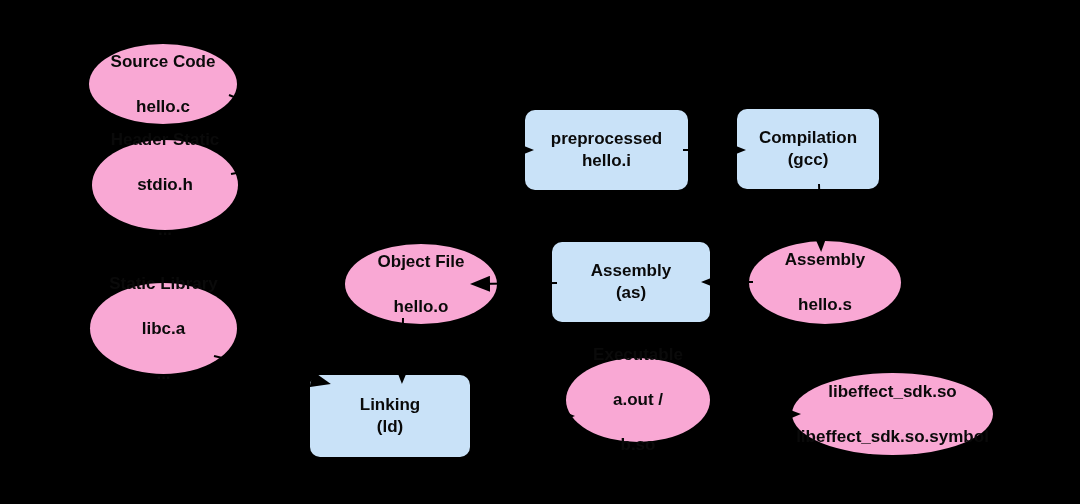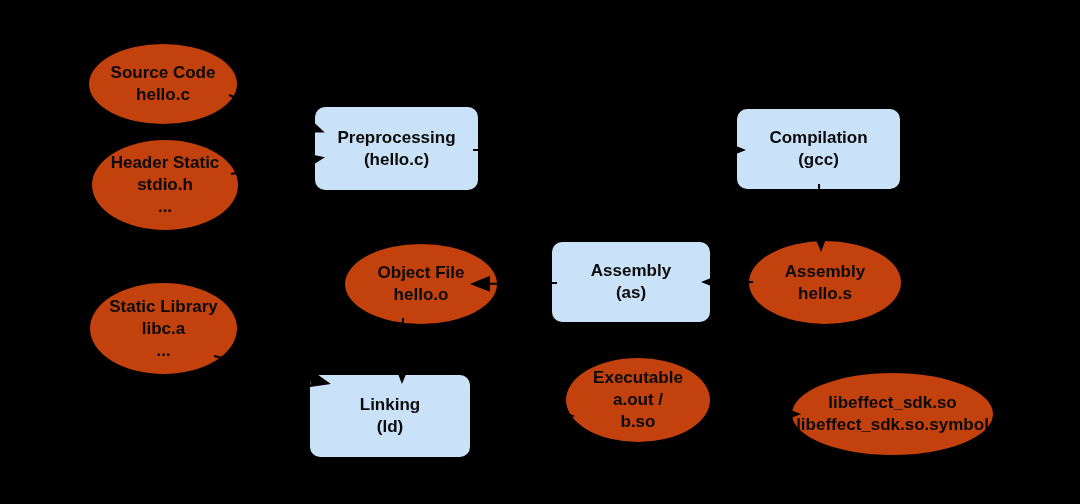--- a/index.html
+++ b/index.html
@@ -27,21 +27,22 @@
     font-size: 17px;
     line-height: 22px;
     z-index: 1;
   }
   .node span {
     white-space: nowrap;
     flex-shrink: 0;
   }
   .shape-ellipse {
     border-radius: 50%;
-    background: #c2410c;
+    background: #f9a8d4;
+    gap: 23px;
   }
   .shape-rect {
     border-radius: 10px;
     background: #C9E2F8;
   }
   .edges {
     position: absolute;
     left: 0;
     top: 0;
     z-index: 2;
@@ -57,27 +58,27 @@
     <span>Source Code</span>
     <span>hello.c</span>
   </div>
 
   <div class="node shape-ellipse" style="left:92px; top:140px; width:146px; height:90px;">
     <span>Header Static</span>
     <span>stdio.h</span>
     <span>...</span>
   </div>
 
-  <div class="node shape-rect" style="left:315px; top:107px; width:163px; height:83px;">
-    <span>Preprocessing</span>
-    <span>(hello.c)</span>
+
+  <div class="node shape-rect" style="left:525px; top:110px; width:163px; height:80px;">
+    <span>preprocessed</span>
+    <span>hello.i</span>
   </div>
 
-
-  <div class="node shape-rect" style="left:737px; top:109px; width:163px; height:80px;">
+  <div class="node shape-rect" style="left:737px; top:109px; width:142px; height:80px;">
     <span>Compilation</span>
     <span>(gcc)</span>
   </div>
 
   <div class="node shape-ellipse" style="left:345px; top:244px; width:152px; height:80px;text-align:right;">
     <span>Object File</span>
     <span>hello.o</span>
   </div>
 
   <div class="node shape-rect" style="left:552px; top:242px; width:158px; height:80px;">

